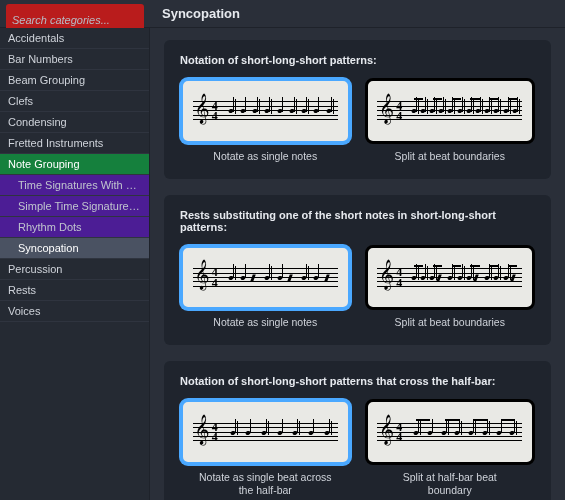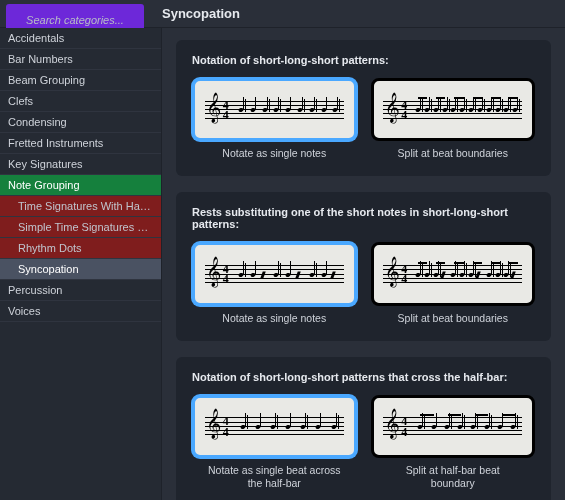--- a/index.html
+++ b/index.html
@@ -8,48 +8,48 @@
     font-family: -apple-system, BlinkMacSystemFont, "Segoe UI", Arial, sans-serif;
     background: #2a2f39;
     color: #d9dde3;
     font-size: 11px;
     display: flex;
     flex-direction: column;
   }
   .top-row { display: flex; height: 28px; }
   .search-wrap { width: 150px; padding: 4px 6px; background: #2a2f39; border-bottom: 1px solid #1e222a; }
   .search {
-    width: 100%; height: 32px; background: #6d28d9; border: none; border-radius: 3px;
-    color: #c8ccd4; padding: 0 6px; font-style: italic; font-size: 11px; text-align: center;
+    width: 100%; height: 32px; background: #b91c1c; border: none; border-radius: 3px;
+    color: #c8ccd4; padding: 0 6px; font-style: italic; font-size: 11px;
   }
   .search::placeholder { color: #b7bcc6; font-style: italic; }
   .title-bar {
     flex: 1; display: flex; align-items: center; padding: 0 12px;
     background: #2a2f39; border-bottom: 1px solid #1e222a;
     font-size: 13px; font-weight: 600; color: #e6e9ee;
   }
 
   .body-row { flex: 1; display: flex; min-height: 0; }
   .sidebar {
-    width: 162px; background: #252a33; overflow-y: auto; border-right: 1px solid #1e222a;
+    width: 150px; background: #252a33; overflow-y: auto; border-right: 1px solid #1e222a;
   }
   .content {
     flex: 1; overflow-y: auto; padding: 12px 14px; background: #2a2f39;
   }
 
   
   .cat, .sub {
     display: block; padding: 4px 8px; cursor: pointer;
     border-bottom: 1px solid #2f343f; color: #cfd3da; font-size: 11px;
     white-space: nowrap; overflow: hidden; text-overflow: ellipsis;
   }
   .cat.expanded {
     background: #15803d; color: #fff; font-weight: 500;
   }
-  .sub { padding-left: 18px; background: #7f1d1d; color: #c0c5ce; }
+  .sub { padding-left: 18px; background: #4c1d95; color: #c0c5ce; }
   .sub.selected { background: #4a5262; color: #fff; }
 
   
   .section {
     background: #1f242d; border-radius: 6px; padding: 14px 16px 16px; margin-bottom: 16px;
   }
   .section-title { font-size: 11px; font-weight: 600; color: #e6e9ee; margin-bottom: 12px; }
   .options-row { display: flex; gap: 14px; }
   .option { flex: 1; display: flex; flex-direction: column; align-items: center; gap: 6px; }
   .thumb {
@@ -119,27 +119,27 @@
 </div>
 
 <div class="body-row">
   <nav class="sidebar" id="sidebar">
       <div class="cat">Accidentals</div>
       <div class="cat">Bar Numbers</div>
       <div class="cat">Beam Grouping</div>
       <div class="cat">Clefs</div>
       <div class="cat">Condensing</div>
       <div class="cat">Fretted Instruments</div>
-      <div class="cat">Key Signatures</div>
       <div class="cat expanded">Note Grouping</div>
       <div class="sub">Time Signatures With Hal…</div>
       <div class="sub">Simple Time Signatures W…</div>
       <div class="sub">Rhythm Dots</div>
       <div class="sub selected">Syncopation</div>
       <div class="cat">Percussion</div>
+      <div class="cat">Rests</div>
       <div class="cat">Voices</div>
     </nav>
   <main class="content" id="content">
       <div class="section">
         <div class="section-title">Notation of short-long-short patterns:</div>
         <div class="options-row">
           <div class="option">
             <div class="thumb selected">
               <div class="staff">
                 <div class="clef">𝄞</div>

